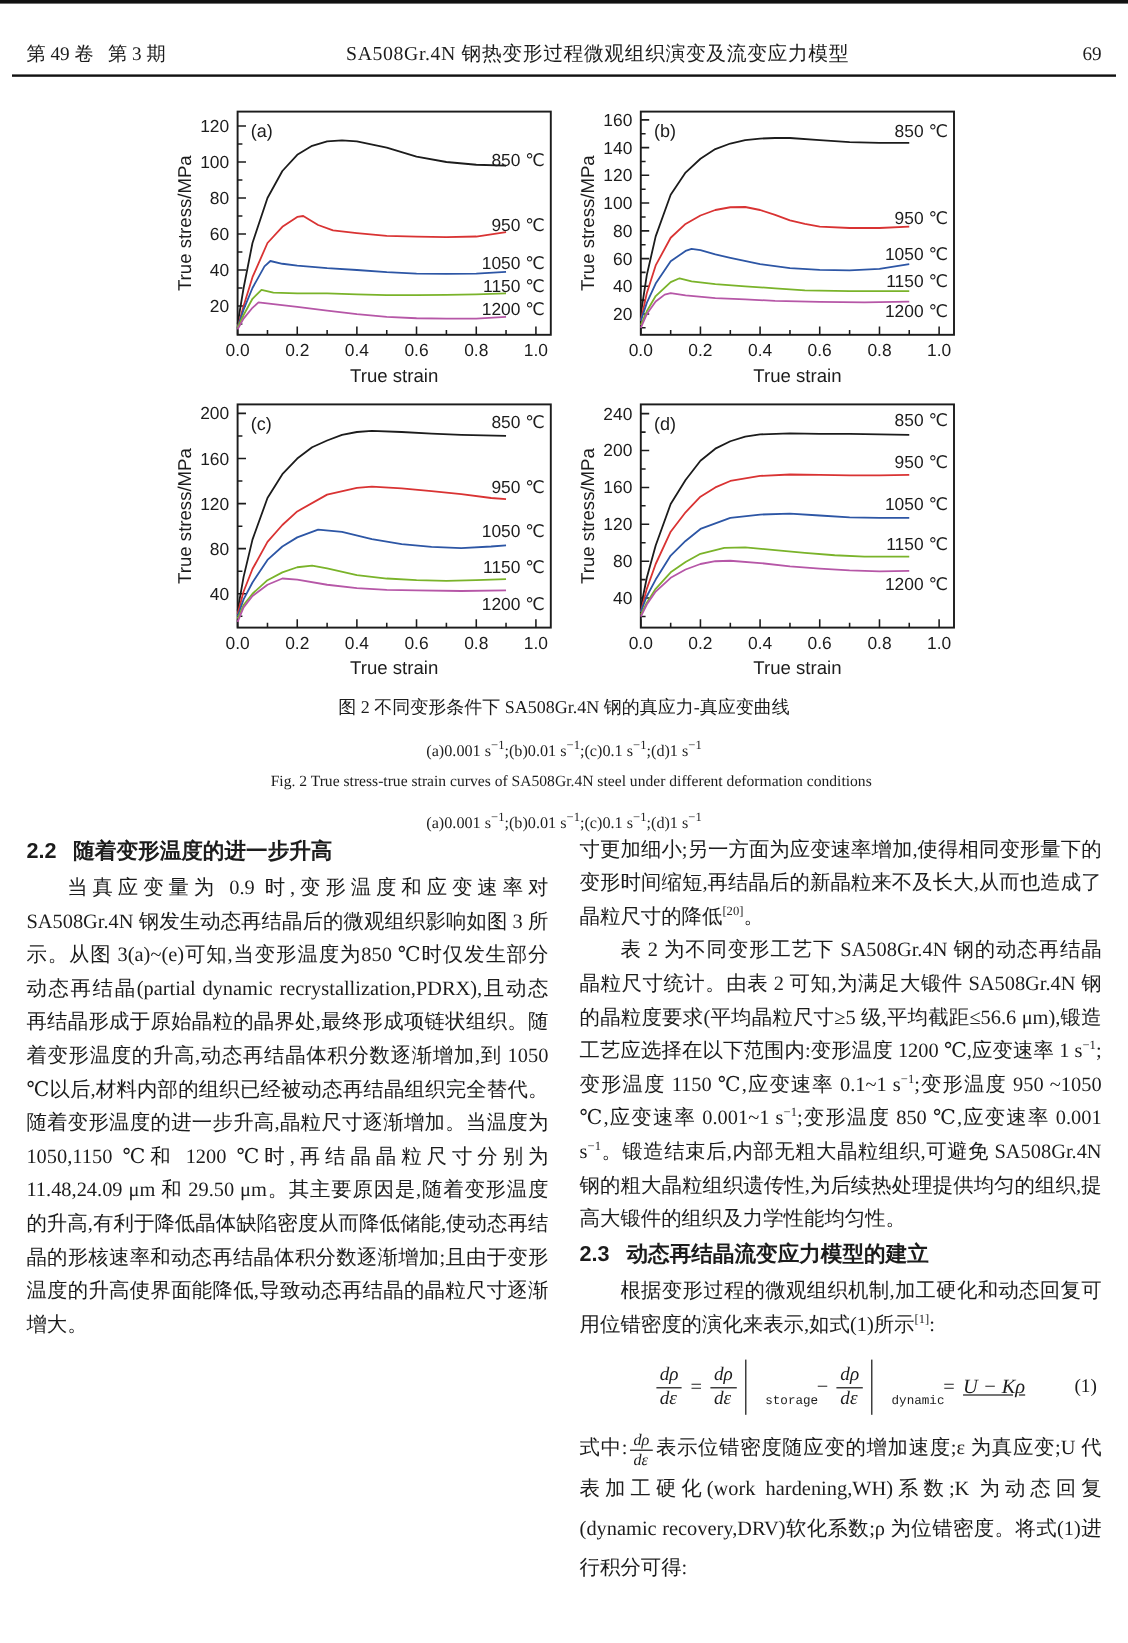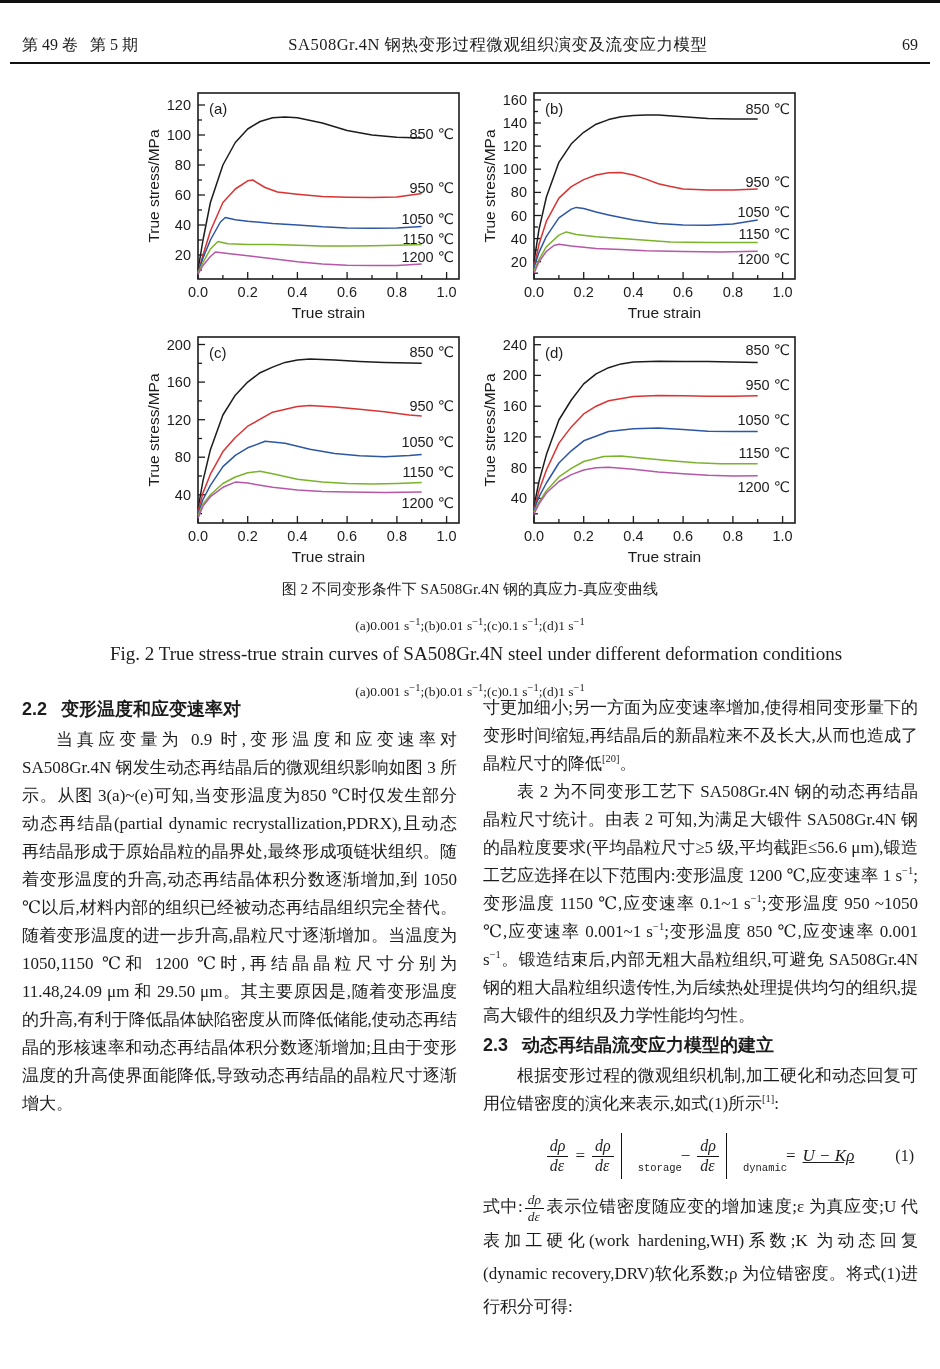--- a/index.html
+++ b/index.html
@@ -18,21 +18,21 @@
   .chart-cell{width:322px;height:237px;}
   svg text{font-family:"Liberation Sans","DejaVu Sans",sans-serif;fill:#1c1c1c;}
   svg .tick{font-size:14.5px;}
   svg .axt{font-size:15.5px;}
   svg .pan{font-size:15px;}
   svg .lab{font-size:14.5px;}
   
   .caption{position:absolute;top:580px;left:0;width:940px;text-align:center;}
   .cap-zh{font-size:15px;}
   .cap-cond{font-size:13.5px;margin-top:19px;}
-  .cap-en{font-size:19px;margin-top:9px;padding-left:12px;}
+  .cap-en{font-size:13px;margin-top:9px;padding-left:12px;}
   sup{font-size:10.5px;line-height:0;}
   
   .columns{position:absolute;top:694px;left:22px;width:896px;display:flex;column-gap:26px;}
   .col{width:435px;font-size:17px;line-height:28px;text-align:justify;}
   .col h3{margin:0 0 2px 0;font-size:18px;line-height:30px;
           font-family:"Liberation Sans","DejaVu Sans",sans-serif;font-weight:bold;}
   .col h3 .hno{margin-right:14px;}
   .col p{margin:0;text-indent:2em;}
   .col p.no-indent{text-indent:0;}
   
@@ -51,21 +51,21 @@
   .eq-desc{line-height:33px;}
   .ifrac{font-size:13.5px;vertical-align:middle;margin:0 2px;display:inline-flex;}
 </style>
 </head>
 <body>
 
 <div class="page">
   <div class="scan-edge"></div>
 
   <div class="header">
-    <span class="issue">第 49 卷   第 5 期</span>
+    <span class="issue">第 49 卷   第 3 期</span>
     <span class="title">SA508Gr.4N 钢热变形过程微观组织演变及流变应力模型</span>
     <span class="pageno">69</span>
   </div>
   <div class="header-rule"></div>
 
   <div class="charts-grid">
     <svg class="chart-cell" viewBox="0 0 322 237" width="322" height="237">
         <rect x="52" y="7" width="261" height="186" fill="none" stroke="#1c1c1c" stroke-width="1.6"></rect>
         <line x1="52.0" y1="193" x2="52.0" y2="186" stroke="#1c1c1c" stroke-width="1.3"></line>
         <text class="tick" x="52.0" y="211" text-anchor="middle">0.0</text>
@@ -276,21 +276,21 @@
 
   <div class="caption">
     <div class="cap-zh">图 2   不同变形条件下 SA508Gr.4N 钢的真应力-真应变曲线</div>
     <div class="cap-cond">(a)0.001 s<sup>−1</sup>;(b)0.01 s<sup>−1</sup>;(c)0.1 s<sup>−1</sup>;(d)1 s<sup>−1</sup></div>
     <div class="cap-en">Fig. 2   True stress-true strain curves of SA508Gr.4N steel under different deformation conditions</div>
     <div class="cap-cond">(a)0.001 s<sup>−1</sup>;(b)0.01 s<sup>−1</sup>;(c)0.1 s<sup>−1</sup>;(d)1 s<sup>−1</sup></div>
   </div>
 
   <div class="columns">
     <div class="col">
-      <h3><span class="hno">2.2</span><span>变形温度和应变速率对</span></h3>
+      <h3><span class="hno">2.2</span><span>随着变形温度的进一步升高</span></h3>
       <p>当真应变量为 0.9 时,变形温度和应变速率对 SA508Gr.4N 钢发生动态再结晶后的微观组织影响如图 3 所示。从图 3(a)~(e)可知,当变形温度为850 ℃时仅发生部分动态再结晶(partial dynamic recrystallization,PDRX),且动态再结晶形成于原始晶粒的晶界处,最终形成项链状组织。随着变形温度的升高,动态再结晶体积分数逐渐增加,到 1050 ℃以后,材料内部的组织已经被动态再结晶组织完全替代。随着变形温度的进一步升高,晶粒尺寸逐渐增加。当温度为 1050,1150 ℃和 1200 ℃时,再结晶晶粒尺寸分别为 11.48,24.09 μm 和 29.50 μm。其主要原因是,随着变形温度的升高,有利于降低晶体缺陷密度从而降低储能,使动态再结晶的形核速率和动态再结晶体积分数逐渐增加;且由于变形温度的升高使界面能降低,导致动态再结晶的晶粒尺寸逐渐增大。</p>
     </div>
     <div class="col">
       <p class="no-indent">寸更加细小;另一方面为应变速率增加,使得相同变形量下的变形时间缩短,再结晶后的新晶粒来不及长大,从而也造成了晶粒尺寸的降低<sup>[20]</sup>。</p>
       <p>表 2 为不同变形工艺下 SA508Gr.4N 钢的动态再结晶晶粒尺寸统计。由表 2 可知,为满足大锻件 SA508Gr.4N 钢的晶粒度要求(平均晶粒尺寸≥5 级,平均截距≤56.6 μm),锻造工艺应选择在以下范围内:变形温度 1200 ℃,应变速率 1 s<sup>−1</sup>;变形温度 1150 ℃,应变速率 0.1~1 s<sup>−1</sup>;变形温度 950 ~1050 ℃,应变速率 0.001~1 s<sup>−1</sup>;变形温度 850 ℃,应变速率 0.001 s<sup>−1</sup>。锻造结束后,内部无粗大晶粒组织,可避免 SA508Gr.4N 钢的粗大晶粒组织遗传性,为后续热处理提供均匀的组织,提高大锻件的组织及力学性能均匀性。</p>
       <h3><span class="hno">2.3</span><span>动态再结晶流变应力模型的建立</span></h3>
       <p>根据变形过程的微观组织机制,加工硬化和动态回复可用位错密度的演化来表示,如式(1)所示<sup>[1]</sup>:</p>
 
       <div class="equation">
         <span class="eq-body">

